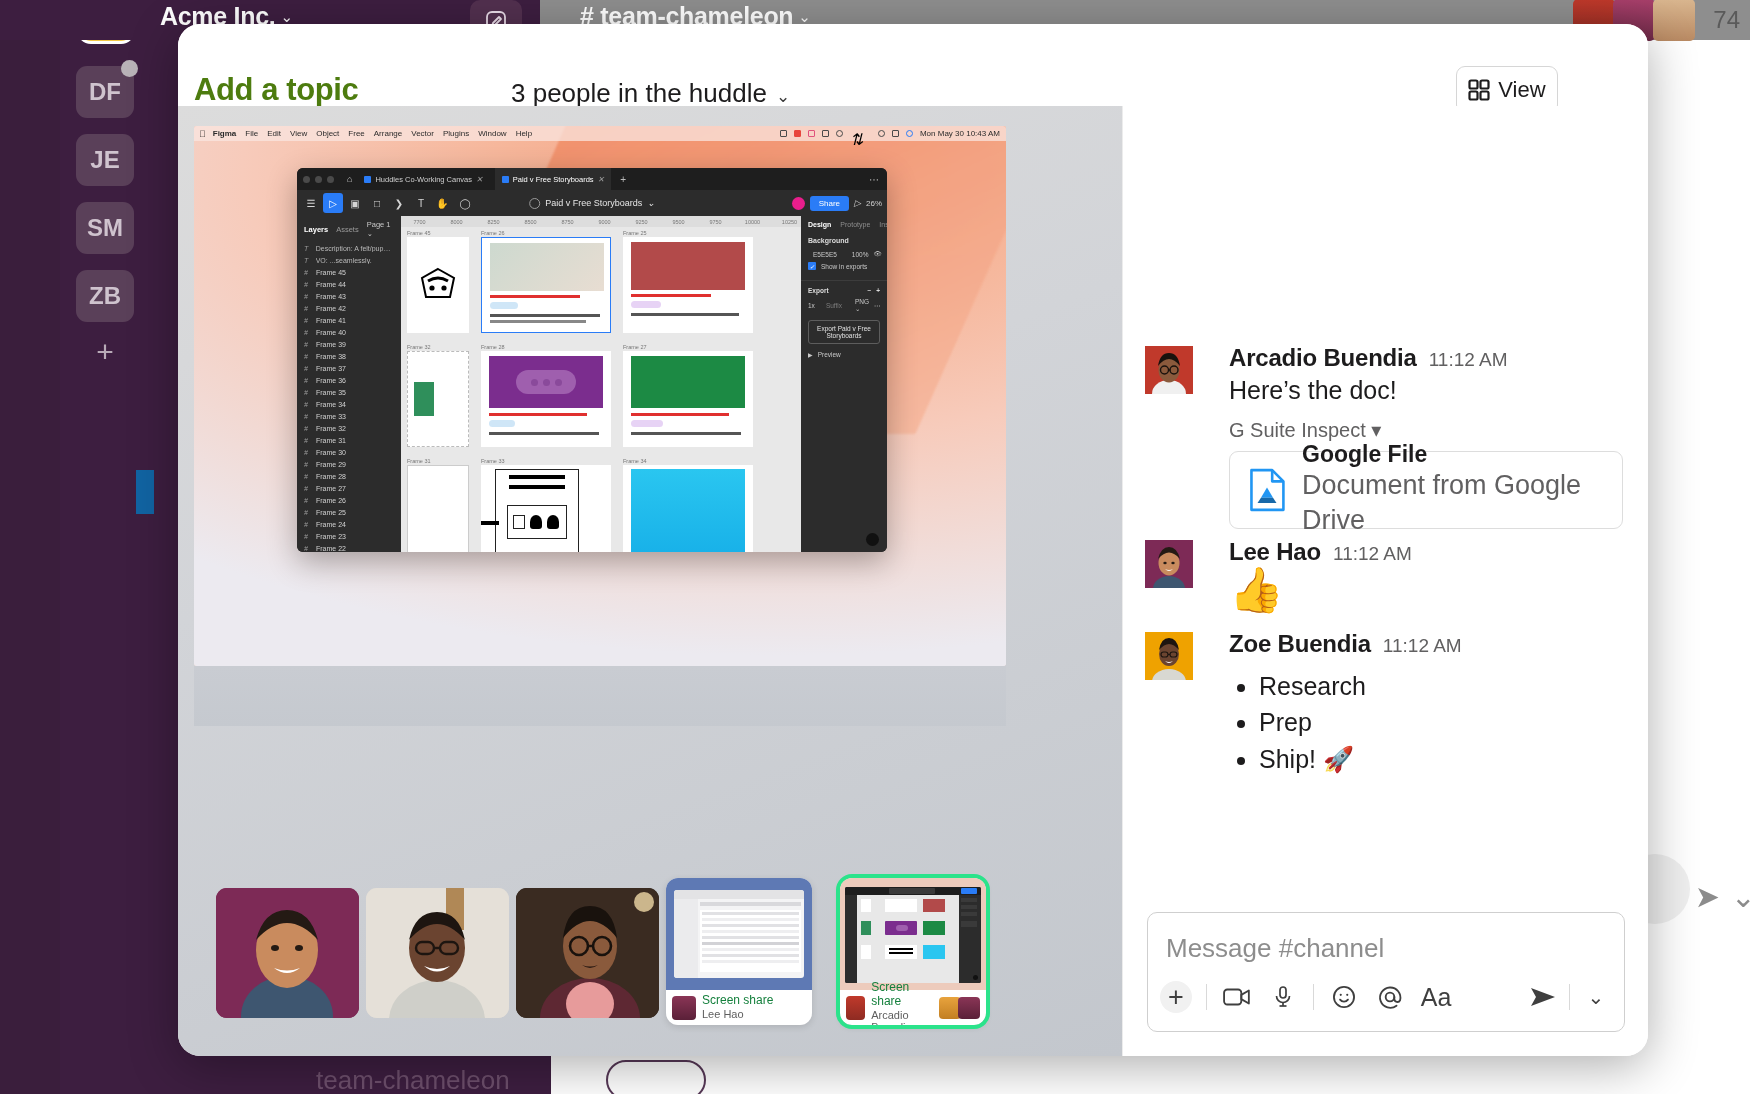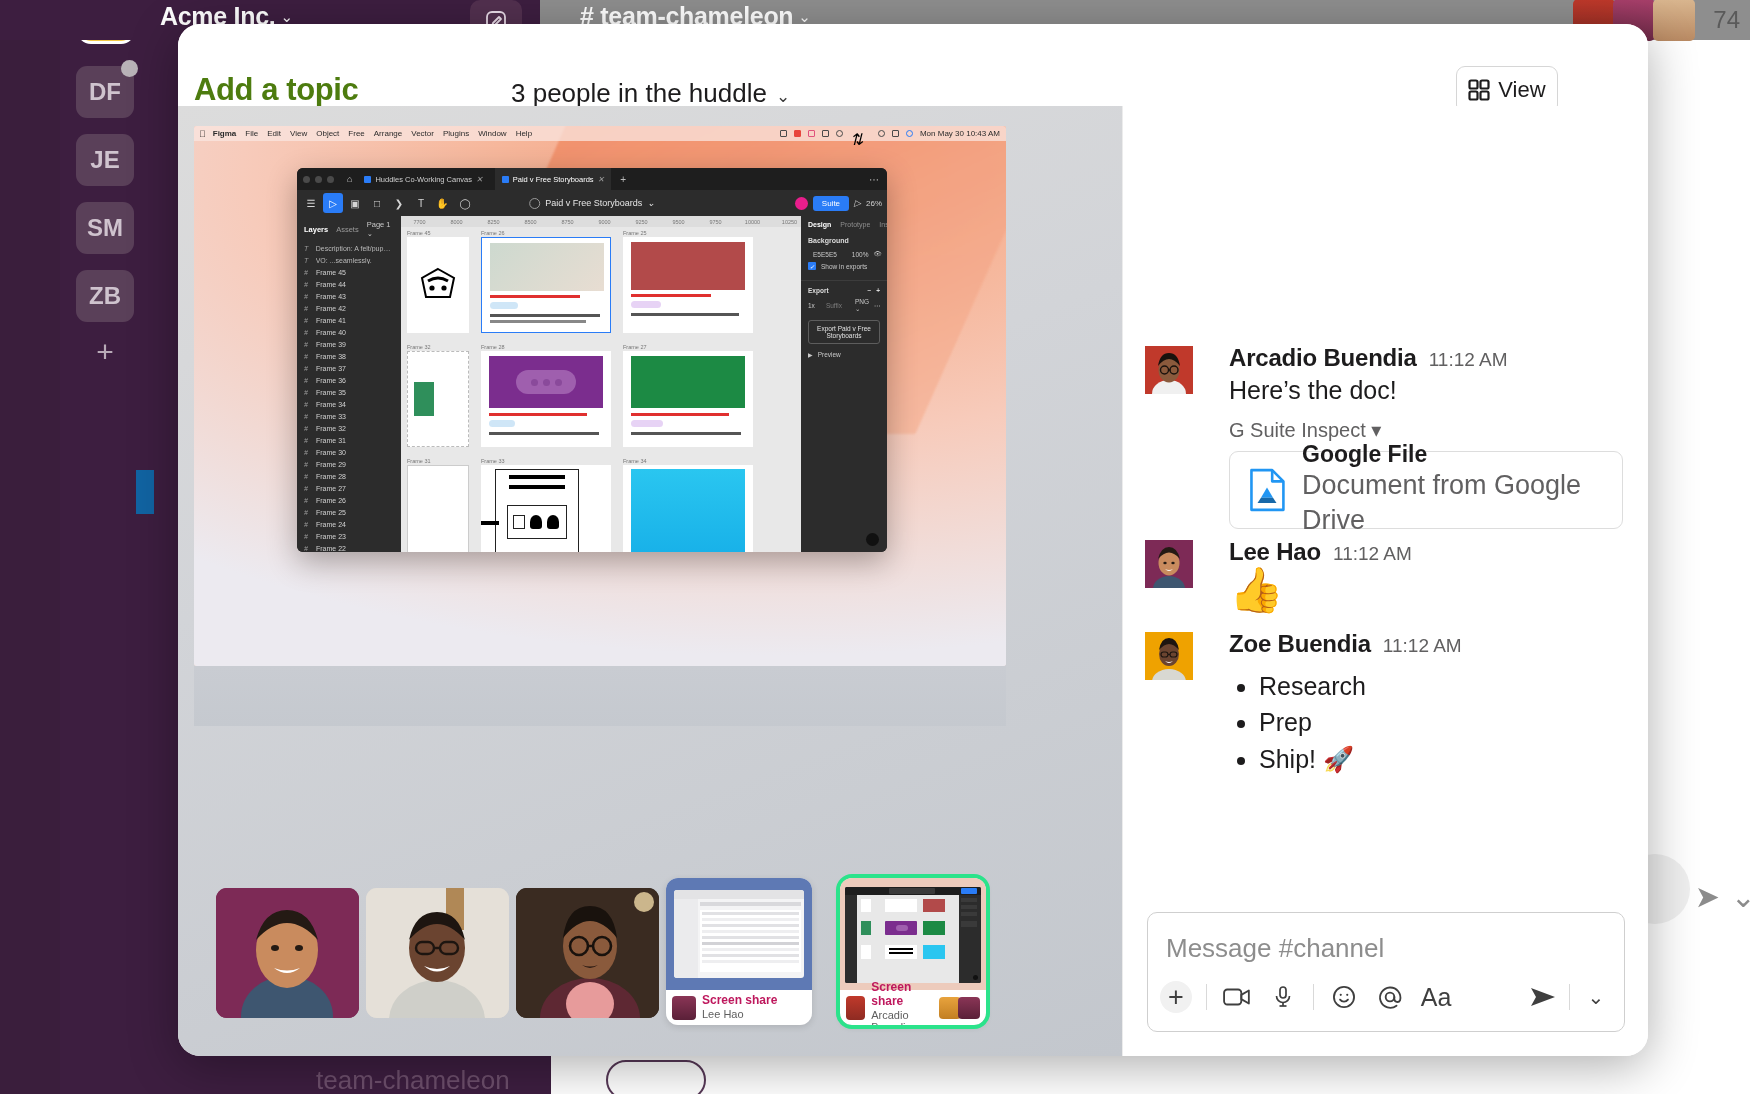--- a/index.html
+++ b/index.html
@@ -195,21 +195,21 @@
   .tile { position:absolute; width:143px; height:130px; border-radius:11px; overflow:hidden;
     background:#7d2a56; }
   .tile.share { width:146px; height:147px; border-radius:12px; background:#fff;
     box-shadow:0 2px 7px rgba(0,0,0,.12); }
   .tile.share.active { outline:4px solid #2BE38B; }
   .share-top { position:absolute; left:0; top:0; right:0; height:112px; overflow:hidden; }
   .share-meta { position:absolute; left:0; bottom:0; right:0; height:35px;
     display:flex; align-items:center; padding:0 6px; gap:6px; }
   .share-meta .m-av{ width:24px;height:24px;border-radius:4px;background:#7d2a56; background-size:cover;}
   .share-meta .m-txt{ line-height:1.15; }
-  .share-meta .m-t{ font-size:12px; font-weight:700; color:#be185d; }
+  .share-meta .m-t{ font-size:12px; font-weight:400; color:#15803d; }
   .share-meta .m-s{ font-size:11px; color:#5e5e5e; }
   .share-meta .m-right{ margin-left:auto; display:flex; }
   .share-meta .m-right i{ width:22px;height:22px;border-radius:4px; display:block; margin-left:-3px; background-size:cover;}
 
   .controls { position:absolute; left:0; top:930px; width:944px; height:102px;
     display:flex; align-items:center; justify-content:center; gap:16px; }
 
   
   .chat { position:absolute; left:944px; top:82px; width:526px; height:950px; background:#fff;
     border-left:1px solid #ececec; }
@@ -388,21 +388,21 @@
             <span class="ft-btn">T</span>
             <span class="ft-btn">✋</span>
             <span class="ft-btn">◯</span>
             <span class="f-filename">
               <i class="f-circ"></i>
               <span>Paid v Free Storyboards</span>
               <i>⌄</i>
             </span>
             <span class="f-right">
               <i class="f-ava"></i>
-              <span class="f-share">Suite</span>
+              <span class="f-share">Share</span>
               <i class="f-play">▷</i>
               <span class="f-zoom">26%</span>
             </span>
           </div>
 
           <div class="f-left">
             <div class="fl-head">
               <span class="a">Layers</span>
               <span class="b">Assets</span>
               <span class="p"><span>Page 1</span> ⌄</span>

